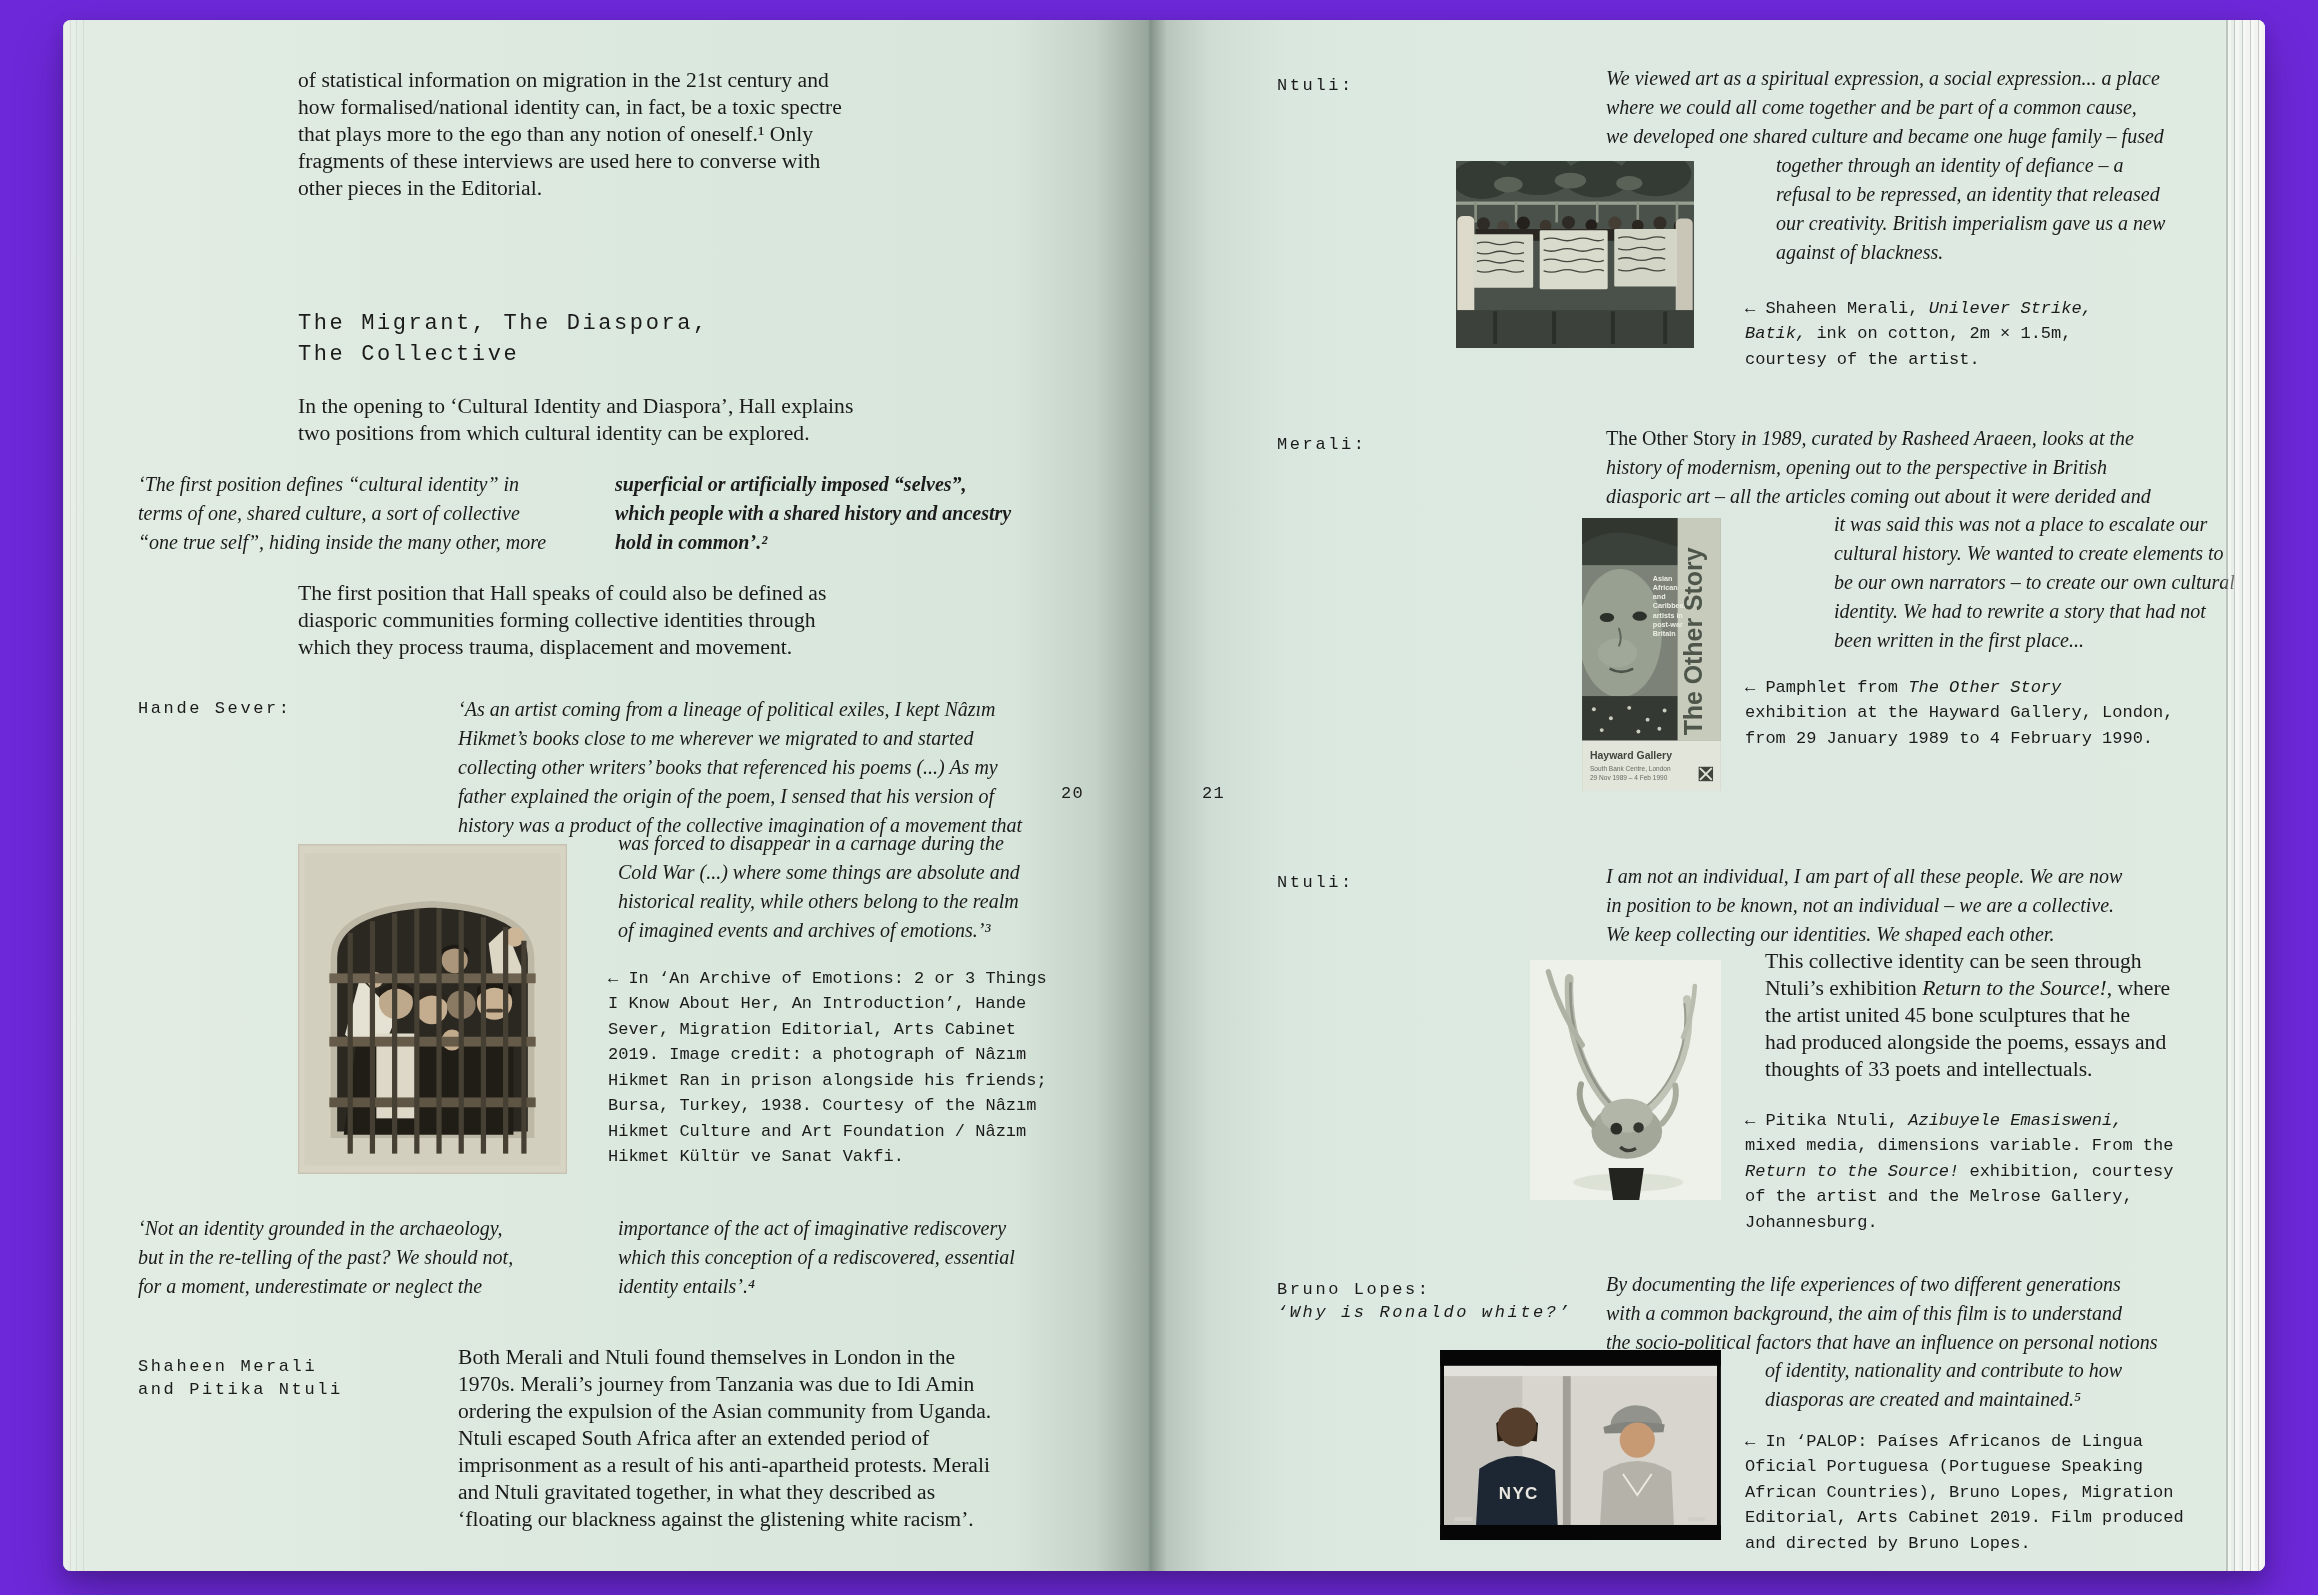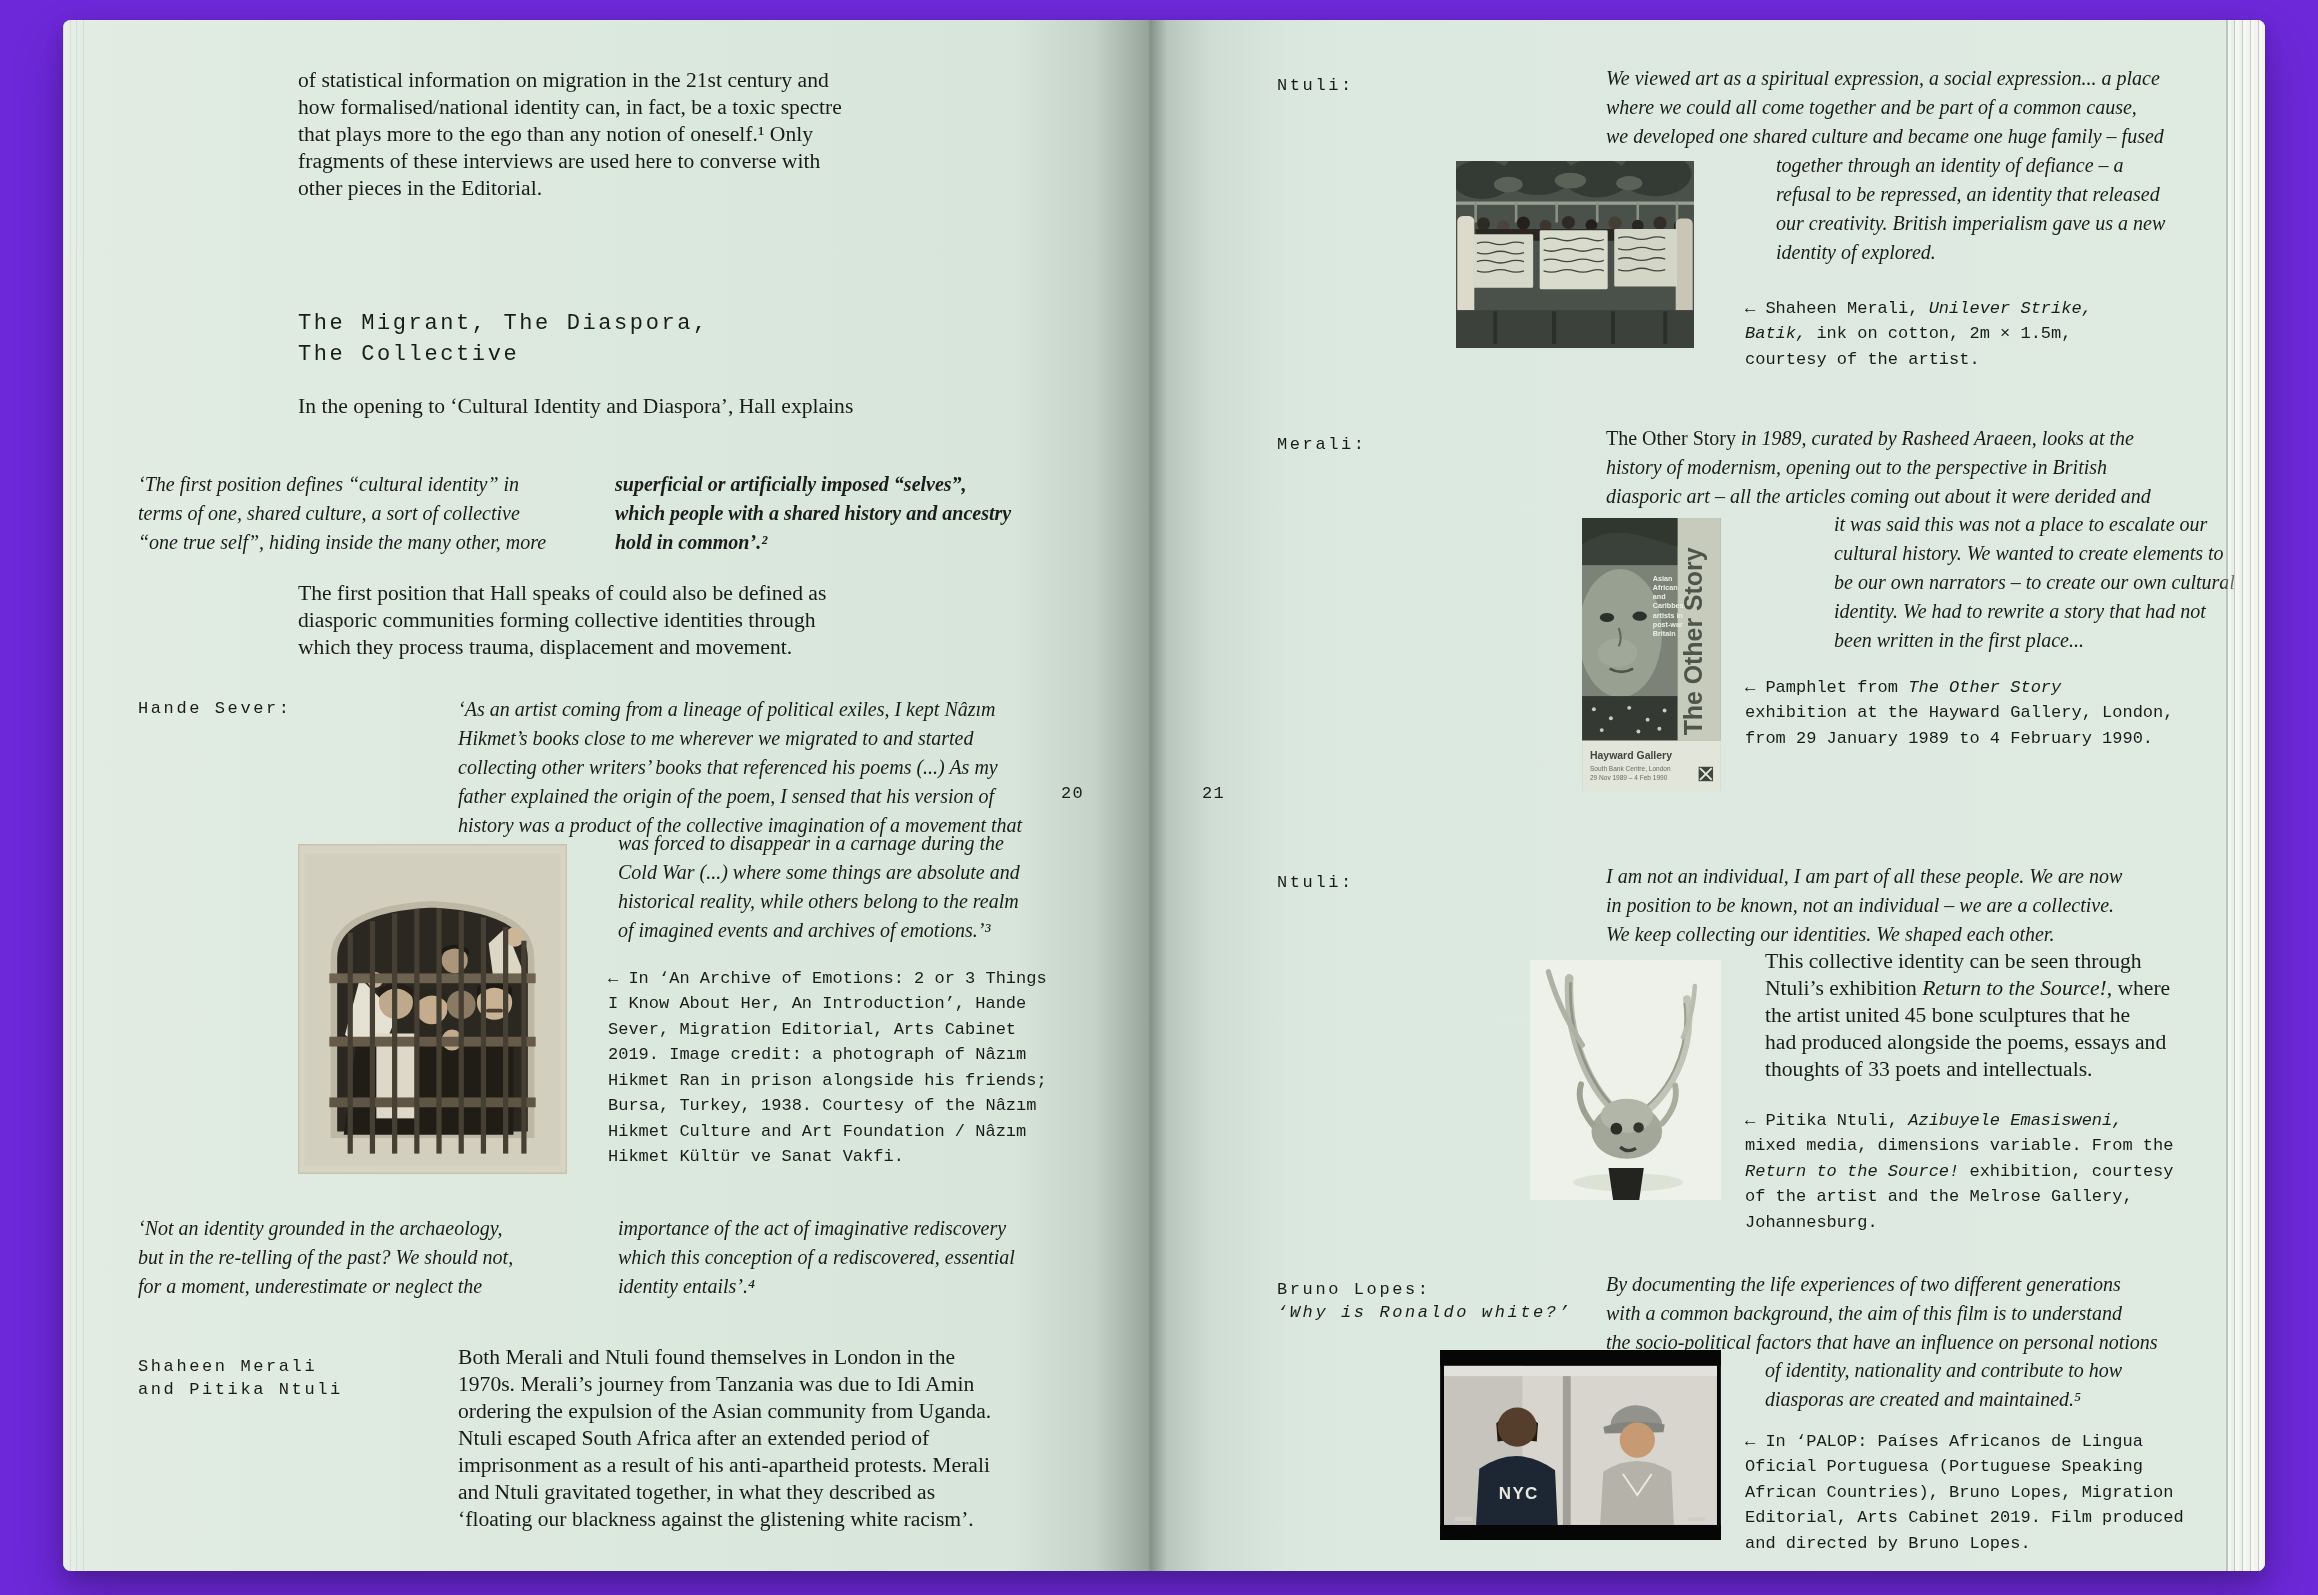--- a/index.html
+++ b/index.html
@@ -48,20 +48,21 @@
           <div class="ln">other pieces in the Editorial.</div>
         </div>
 
       <div class="abs mono-head" style="left:235px;top:288px;">
           <div class="ln">The Migrant, The Diaspora,</div>
           <div class="ln">The Collective</div>
         </div>
 
       <div class="abs serif-body" style="left:235px;top:373px;">
           <div class="ln">In the opening to ‘Cultural Identity and Diaspora’, Hall explains</div>
+          <div class="ln">two positions from which cultural identity can be explored.</div>
         </div>
 
       <div class="abs serif-it" style="left:75px;top:450px;">
           <div class="ln">‘The first position defines “cultural identity” in</div>
           <div class="ln">terms of one, shared culture, a sort of collective</div>
           <div class="ln">“one true self”, hiding inside the many other, more</div>
         </div>
       <div class="abs serif-it" style="left:552px;top:450px;font-weight:bold;">
           <div class="ln">superficial or artificially imposed “selves”,</div>
           <div class="ln">which people with a shared history and ancestry</div>
@@ -180,21 +181,21 @@
       <div class="abs mono-label" style="left:126px;top:54px;">Ntuli:</div>
       <div class="abs serif-it" style="left:455px;top:44px;">
           <div class="ln">We viewed art as a spiritual expression, a social expression... a place</div>
           <div class="ln">where we could all come together and be part of a common cause,</div>
           <div class="ln">we developed one shared culture and became one huge family – fused</div>
         </div>
       <div class="abs serif-it" style="left:625px;top:131px;">
           <div class="ln">together through an identity of defiance – a</div>
           <div class="ln">refusal to be repressed, an identity that released</div>
           <div class="ln">our creativity. British imperialism gave us a new</div>
-          <div class="ln">identity of explored.</div>
+          <div class="ln">against of blackness.</div>
         </div>
 
       <div class="imgbox" style="left:305px;top:141px;width:238px;height:187px;">
         <svg width="238" height="187" viewBox="0 0 364 286">
           <rect width="364" height="286" fill="#49514a"></rect>
           <g fill="#343b34">
             <ellipse cx="40" cy="28" rx="46" ry="30"></ellipse>
               <ellipse cx="125" cy="20" rx="55" ry="32"></ellipse>
             <ellipse cx="215" cy="26" rx="50" ry="30"></ellipse>
               <ellipse cx="305" cy="20" rx="55" ry="34"></ellipse>

